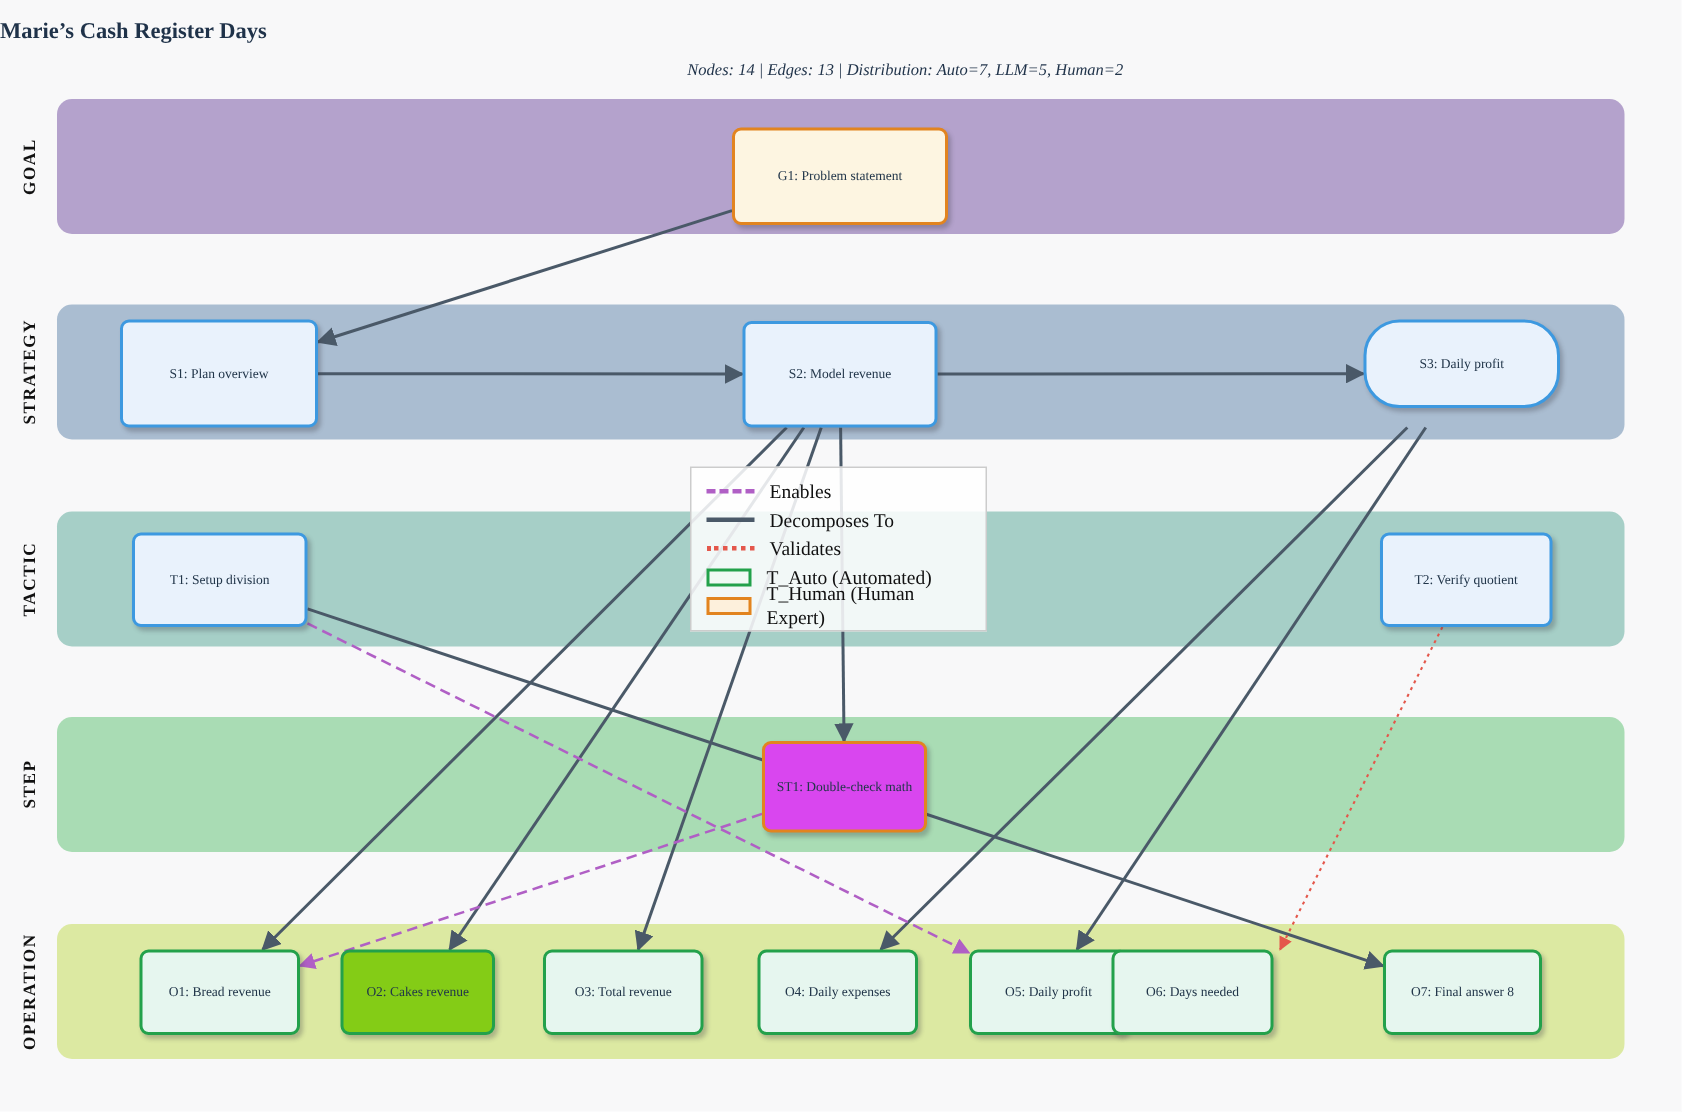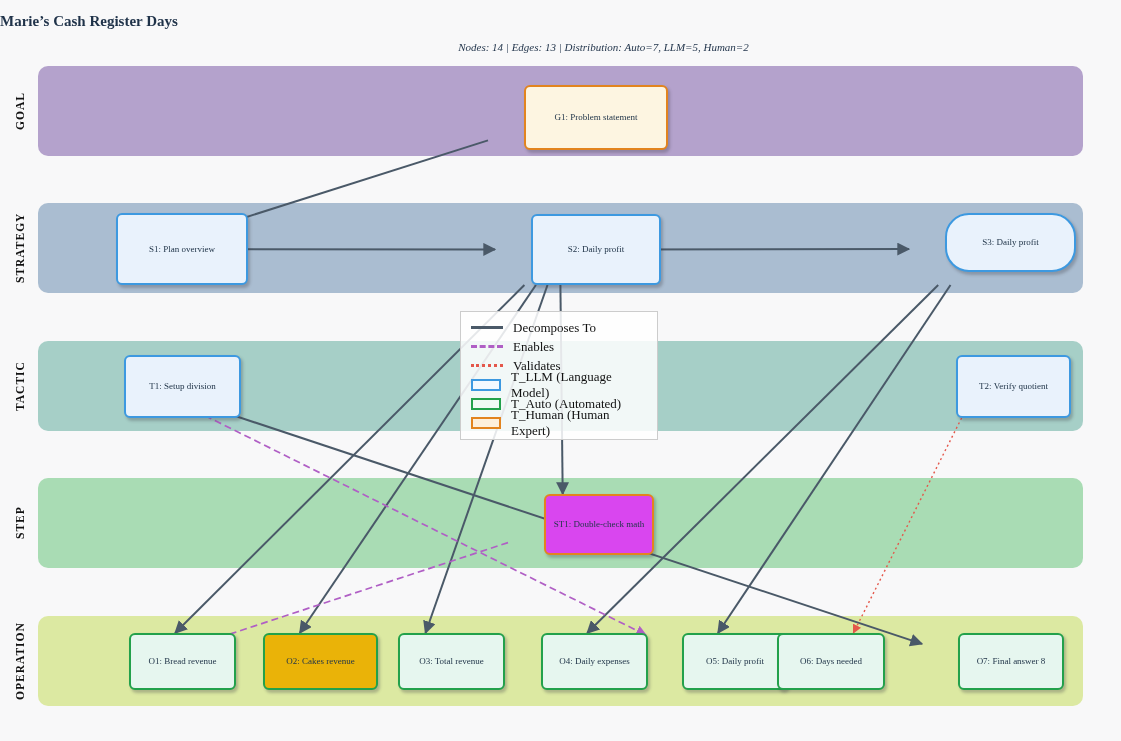--- a/index.html
+++ b/index.html
@@ -27,21 +27,21 @@
     writing-mode:vertical-rl;transform:rotate(180deg);
     font-weight:bold;font-size:11.5px;letter-spacing:1px;color:#111;
     z-index:2;
   }
   #edge-layer{position:absolute;left:0;top:0;z-index:1;}
   .node{
     position:absolute;border-radius:6px;border:2.5px solid;
     display:flex;align-items:center;justify-content:center;
     text-align:center;font-size:9px;line-height:11px;
     box-shadow:2px 2.5px 3px rgba(60,60,70,0.30);
-    z-index:3;padding:2px;box-sizing:border-box;margin-left:36px;
+    z-index:3;padding:2px;box-sizing:border-box;
   }
   .legend{
     position:absolute;left:460px;top:311px;width:198px;
     background:rgba(255,255,255,0.86);
     border:1px solid #cccccc;
     padding:6px 10px 7px 10px;font-size:13px;color:#111;
     z-index:4;box-sizing:border-box;
   }
   .legend-row{display:flex;align-items:center;gap:10px;height:19px;}
   .swatch-line{width:32px;height:0;border-top-width:3px;flex:0 0 auto;}
@@ -93,38 +93,38 @@
       <line x1="961.6" y1="418.0" x2="853.4" y2="633.0" stroke="#e4574b" stroke-width="1.4" stroke-dasharray="2,3" marker-end="url(#m-validates)"></line>
     </svg>
     <div id="node-layer">
       <div class="node" style="left: 488px; top: 85px; width: 144px; height: 65px; border-color: rgb(226, 132, 31); background: rgb(253, 245, 225); color: rgb(34, 54, 74);">
         <span>G1: Problem statement</span>
       </div>
       <div class="node" style="left: 80px; top: 213px; width: 132px; height: 72px; border-color: rgb(61, 153, 224); background: rgb(233, 242, 252); color: rgb(34, 54, 74);">
         <span>S1: Plan overview</span>
       </div>
       <div class="node" style="left: 495px; top: 214px; width: 130px; height: 71px; border-color: rgb(61, 153, 224); background: rgb(233, 242, 252); color: rgb(34, 54, 74);">
-        <span>S2: Daily profit</span>
+        <span>S2: Model revenue</span>
       </div>
       <div class="node" style="left: 909px; top: 213px; width: 131px; height: 59px; border-color: rgb(61, 153, 224); background: rgb(233, 242, 252); color: rgb(34, 54, 74); border-radius: 24px;">
         <span>S3: Daily profit</span>
       </div>
       <div class="node" style="left: 88px; top: 355px; width: 117px; height: 63px; border-color: rgb(61, 153, 224); background: rgb(233, 242, 252); color: rgb(34, 54, 74);">
         <span>T1: Setup division</span>
       </div>
       <div class="node" style="left: 920px; top: 355px; width: 115px; height: 63px; border-color: rgb(61, 153, 224); background: rgb(233, 242, 252); color: rgb(34, 54, 74);">
         <span>T2: Verify quotient</span>
       </div>
       <div class="node" style="left: 508px; top: 494px; width: 110px; height: 61px; border-color: rgb(226, 132, 31); background: #d946ef; color: rgb(34, 54, 74);">
         <span>ST1: Double-check math</span>
       </div>
       <div class="node" style="left: 93px; top: 633px; width: 107px; height: 57px; border-color: rgb(35, 161, 75); background: rgb(230, 246, 239); color: rgb(34, 54, 74);">
         <span>O1: Bread revenue</span>
       </div>
-      <div class="node" style="left: 227px; top: 633px; width: 115px; height: 57px; border-color: rgb(35, 161, 75); background: #eab308; color: rgb(34, 54, 74);">
+      <div class="node" style="left: 227px; top: 633px; width: 103px; height: 57px; border-color: rgb(35, 161, 75); background: #84cc16; color: rgb(34, 54, 74);">
         <span>O2: Cakes revenue</span>
       </div>
       <div class="node" style="left: 362px; top: 633px; width: 107px; height: 57px; border-color: rgb(35, 161, 75); background: rgb(230, 246, 239); color: rgb(34, 54, 74);">
         <span>O3: Total revenue</span>
       </div>
       <div class="node" style="left: 505px; top: 633px; width: 107px; height: 57px; border-color: rgb(35, 161, 75); background: rgb(230, 246, 239); color: rgb(34, 54, 74);">
         <span>O4: Daily expenses</span>
       </div>
       <div class="node" style="left: 646px; top: 633px; width: 106px; height: 57px; border-color: rgb(35, 161, 75); background: rgb(230, 246, 239); color: rgb(34, 54, 74);">
         <span>O5: Daily profit</span>
@@ -132,34 +132,30 @@
       <div class="node" style="left: 741px; top: 633px; width: 108px; height: 57px; border-color: rgb(35, 161, 75); background: rgb(230, 246, 239); color: rgb(34, 54, 74);">
         <span>O6: Days needed</span>
       </div>
       <div class="node" style="left: 922px; top: 633px; width: 106px; height: 57px; border-color: rgb(35, 161, 75); background: rgb(230, 246, 239); color: rgb(34, 54, 74);">
         <span>O7: Final answer 8</span>
       </div>
     </div>
 
   <div class="legend" style="border-color: rgb(204, 204, 204);">
     <div class="legend-row">
+      <div class="swatch-line" id="sw-enables" style="border-top-style: dashed; border-top-color: rgb(176, 95, 197);"></div>
+      <span>Enables</span>
+    </div>
+    <div class="legend-row">
       <div class="swatch-line" id="sw-decomposes" style="border-top-style: solid; border-top-color: rgb(74, 89, 104);"></div>
       <span>Decomposes To</span>
     </div>
     <div class="legend-row">
-      <div class="swatch-line" id="sw-enables" style="border-top-style: dashed; border-top-color: rgb(176, 95, 197);"></div>
-      <span>Enables</span>
-    </div>
-    <div class="legend-row">
       <div class="swatch-line" id="sw-validates" style="border-top-style: dotted; border-top-color: rgb(228, 87, 75);"></div>
       <span>Validates</span>
-    </div>
-    <div class="legend-row">
-      <div class="swatch-box" id="sw-llm" style="border-color: rgb(61, 153, 224); background: rgb(243, 249, 255);"></div>
-      <span>T_LLM (Language Model)</span>
     </div>
     <div class="legend-row">
       <div class="swatch-box" id="sw-auto" style="border-color: rgb(35, 161, 75); background: rgb(240, 250, 244);"></div>
       <span>T_Auto (Automated)</span>
     </div>
     <div class="legend-row">
       <div class="swatch-box" id="sw-human" style="border-color: rgb(226, 132, 31); background: rgb(253, 240, 220);"></div>
       <span>T_Human (Human Expert)</span>
     </div>
   </div>

